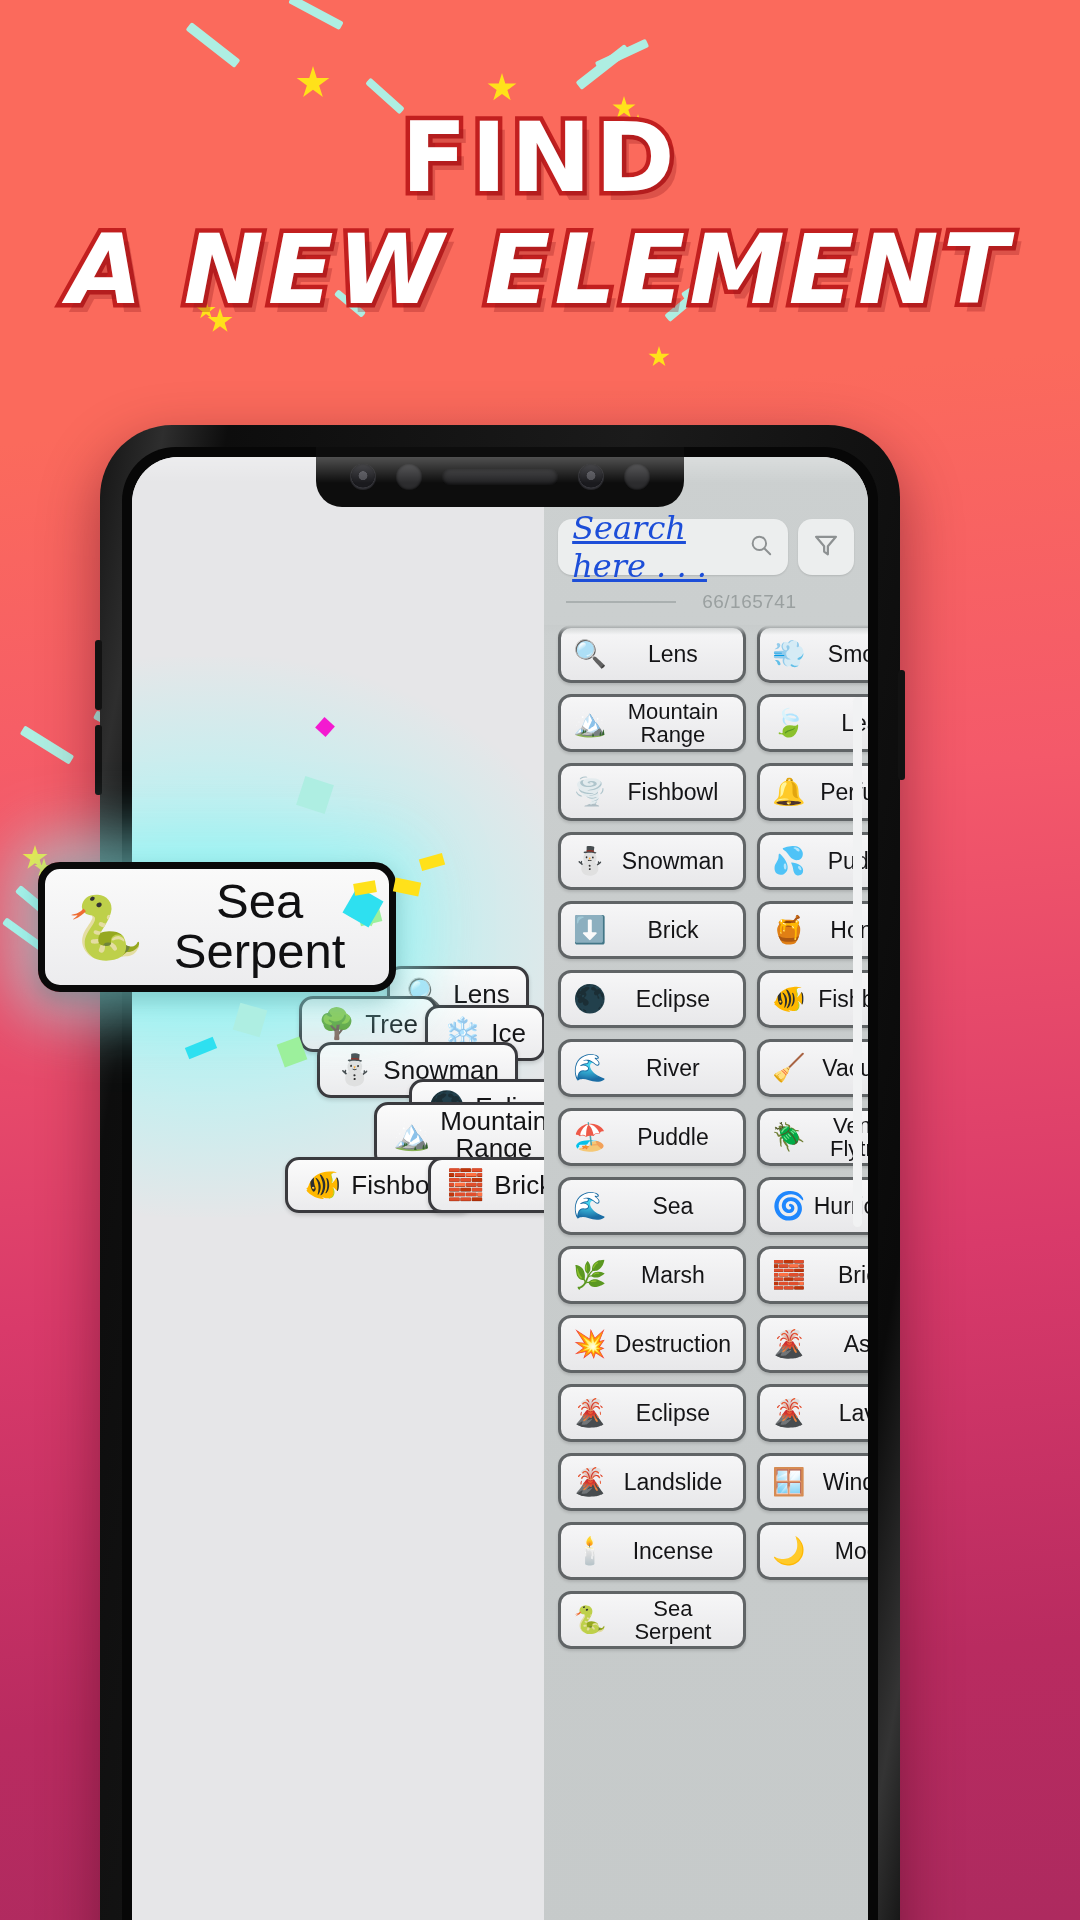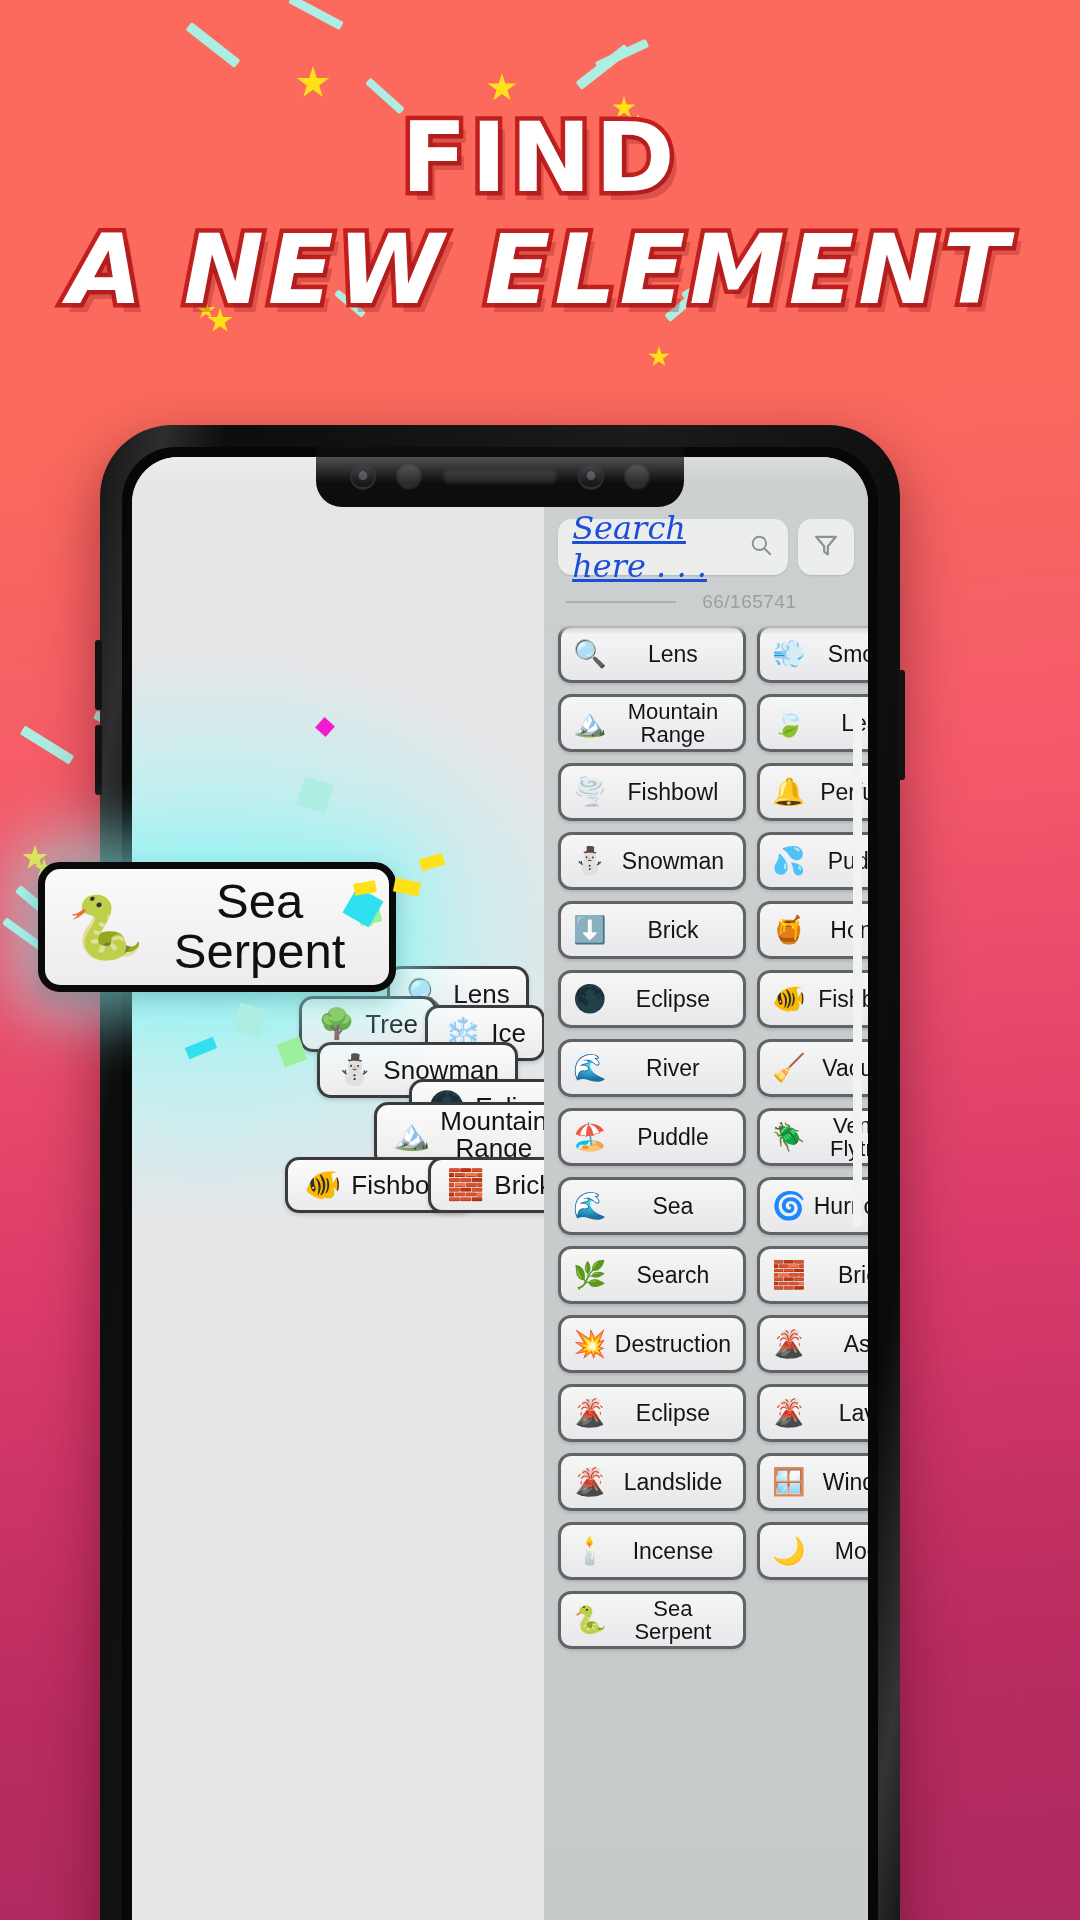--- a/index.html
+++ b/index.html
@@ -412,21 +412,21 @@
               <div class="cell">
                 <span class="emo">🌊</span>
                 <span class="lbl">Sea</span>
               </div>
               <div class="cell">
                 <span class="emo">🌀</span>
                 <span class="lbl">Hurricane</span>
               </div>
               <div class="cell">
                 <span class="emo">🌿</span>
-                <span class="lbl">Search</span>
+                <span class="lbl">Marsh</span>
               </div>
               <div class="cell">
                 <span class="emo">🧱</span>
                 <span class="lbl">Brick</span>
               </div>
               <div class="cell">
                 <span class="emo">💥</span>
                 <span class="lbl">Destruction</span>
               </div>
               <div class="cell">

